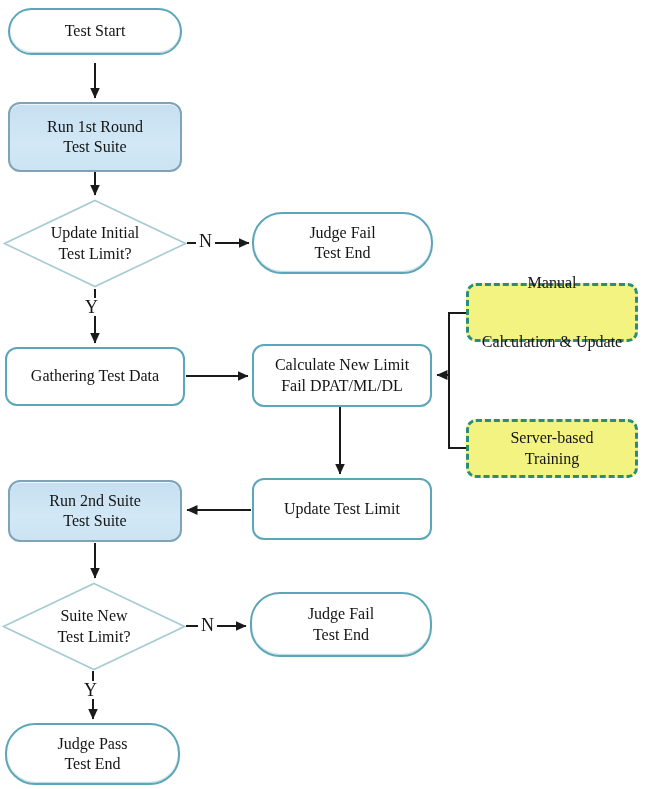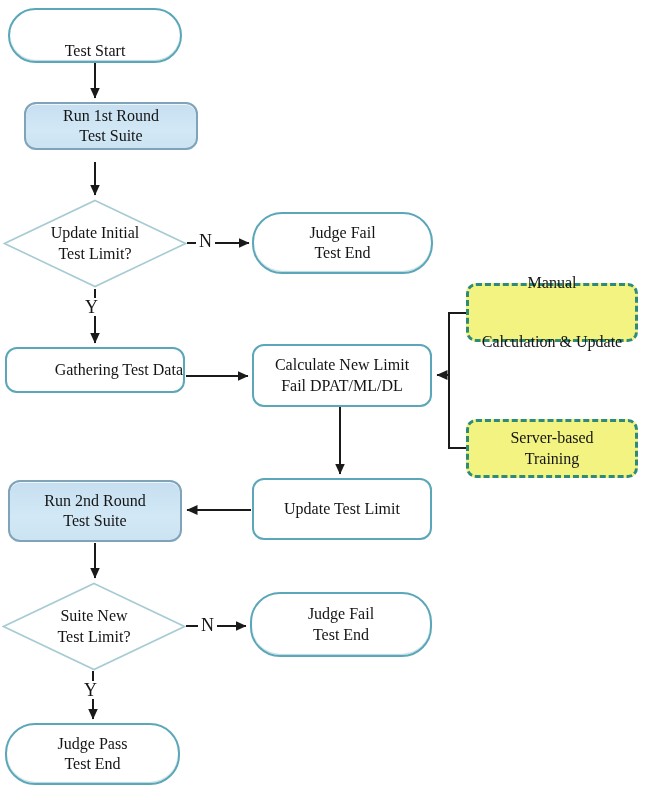--- a/index.html
+++ b/index.html
@@ -76,43 +76,43 @@
     <path class="edge" d="M186,376 L248,376" marker-end="url(#ah)"></path>
     <path class="edge" d="M466,313 L449,313 L449,448 L466,448"></path>
     <path class="edge" d="M449,375 L437,375" marker-end="url(#ah)"></path>
     <path class="edge" d="M340,407 L340,474" marker-end="url(#ah)"></path>
     <path class="edge" d="M251,510 L187,510" marker-end="url(#ah)"></path>
     <path class="edge" d="M95,543 L95,578" marker-end="url(#ah)"></path>
     <path class="edge" d="M186,626 L246,626" marker-end="url(#ah)"></path>
     <path class="edge" d="M93,671 L93,719" marker-end="url(#ah)"></path>
   </svg>
 
-  <div class="node terminator" style="left:8px;top:8px;width:174px;height:55px;justify-content:flex-end;">
+  <div class="node terminator" style="left:8px;top:8px;width:174px;height:47px;">
     <span>Test Start</span>
   </div>
 
-  <div class="node process-highlight" style="left:24px;top:102px;width:174px;height:48px;">
+  <div class="node process-highlight" style="left:8px;top:102px;width:174px;height:70px;">
     <span>Run 1st Round</span>
     <span>Test Suite</span>
   </div>
 
   <div class="node decision" style="left:3px;top:199px;width:184px;height:89px;">
     <svg viewBox="0 0 184 89" preserveAspectRatio="none">
       <polygon points="92,1.5 182.5,44.5 92,87.5 1.5,44.5"></polygon>
     </svg>
     <span>Update Initial</span>
     <span>Test Limit?</span>
   </div>
 
   <div class="node terminator" style="left:252px;top:212px;width:181px;height:62px;">
     <span>Judge Fail</span>
     <span>Test End</span>
   </div>
 
-  <div class="node process" style="left:5px;top:347px;width:180px;height:46px;align-items:flex-end;">
+  <div class="node process" style="left:5px;top:347px;width:180px;height:59px;">
     <span>Gathering Test Data</span>
   </div>
 
   <div class="node process" style="left:252px;top:344px;width:180px;height:63px;">
     <span>Calculate New Limit</span>
     <span>Fail DPAT/ML/DL</span>
   </div>
 
   <div class="node callout" style="left:466px;top:283px;width:172px;height:59px;gap:39px;">
     <span>Manual</span>
@@ -122,21 +122,21 @@
   <div class="node callout" style="left:466px;top:419px;width:172px;height:59px;">
     <span>Server-based</span>
     <span>Training</span>
   </div>
 
   <div class="node process" style="left:252px;top:478px;width:180px;height:62px;">
     <span>Update Test Limit</span>
   </div>
 
   <div class="node process-highlight" style="left:8px;top:480px;width:174px;height:62px;">
-    <span>Run 2nd Round</span>
+    <span>Run 2nd Suite</span>
     <span>Test Suite</span>
   </div>
 
   <div class="node decision" style="left:2px;top:582px;width:184px;height:89px;">
     <svg viewBox="0 0 184 89" preserveAspectRatio="none">
       <polygon points="92,1.5 182.5,44.5 92,87.5 1.5,44.5"></polygon>
     </svg>
     <span>Suite New</span>
     <span>Test Limit?</span>
   </div>

